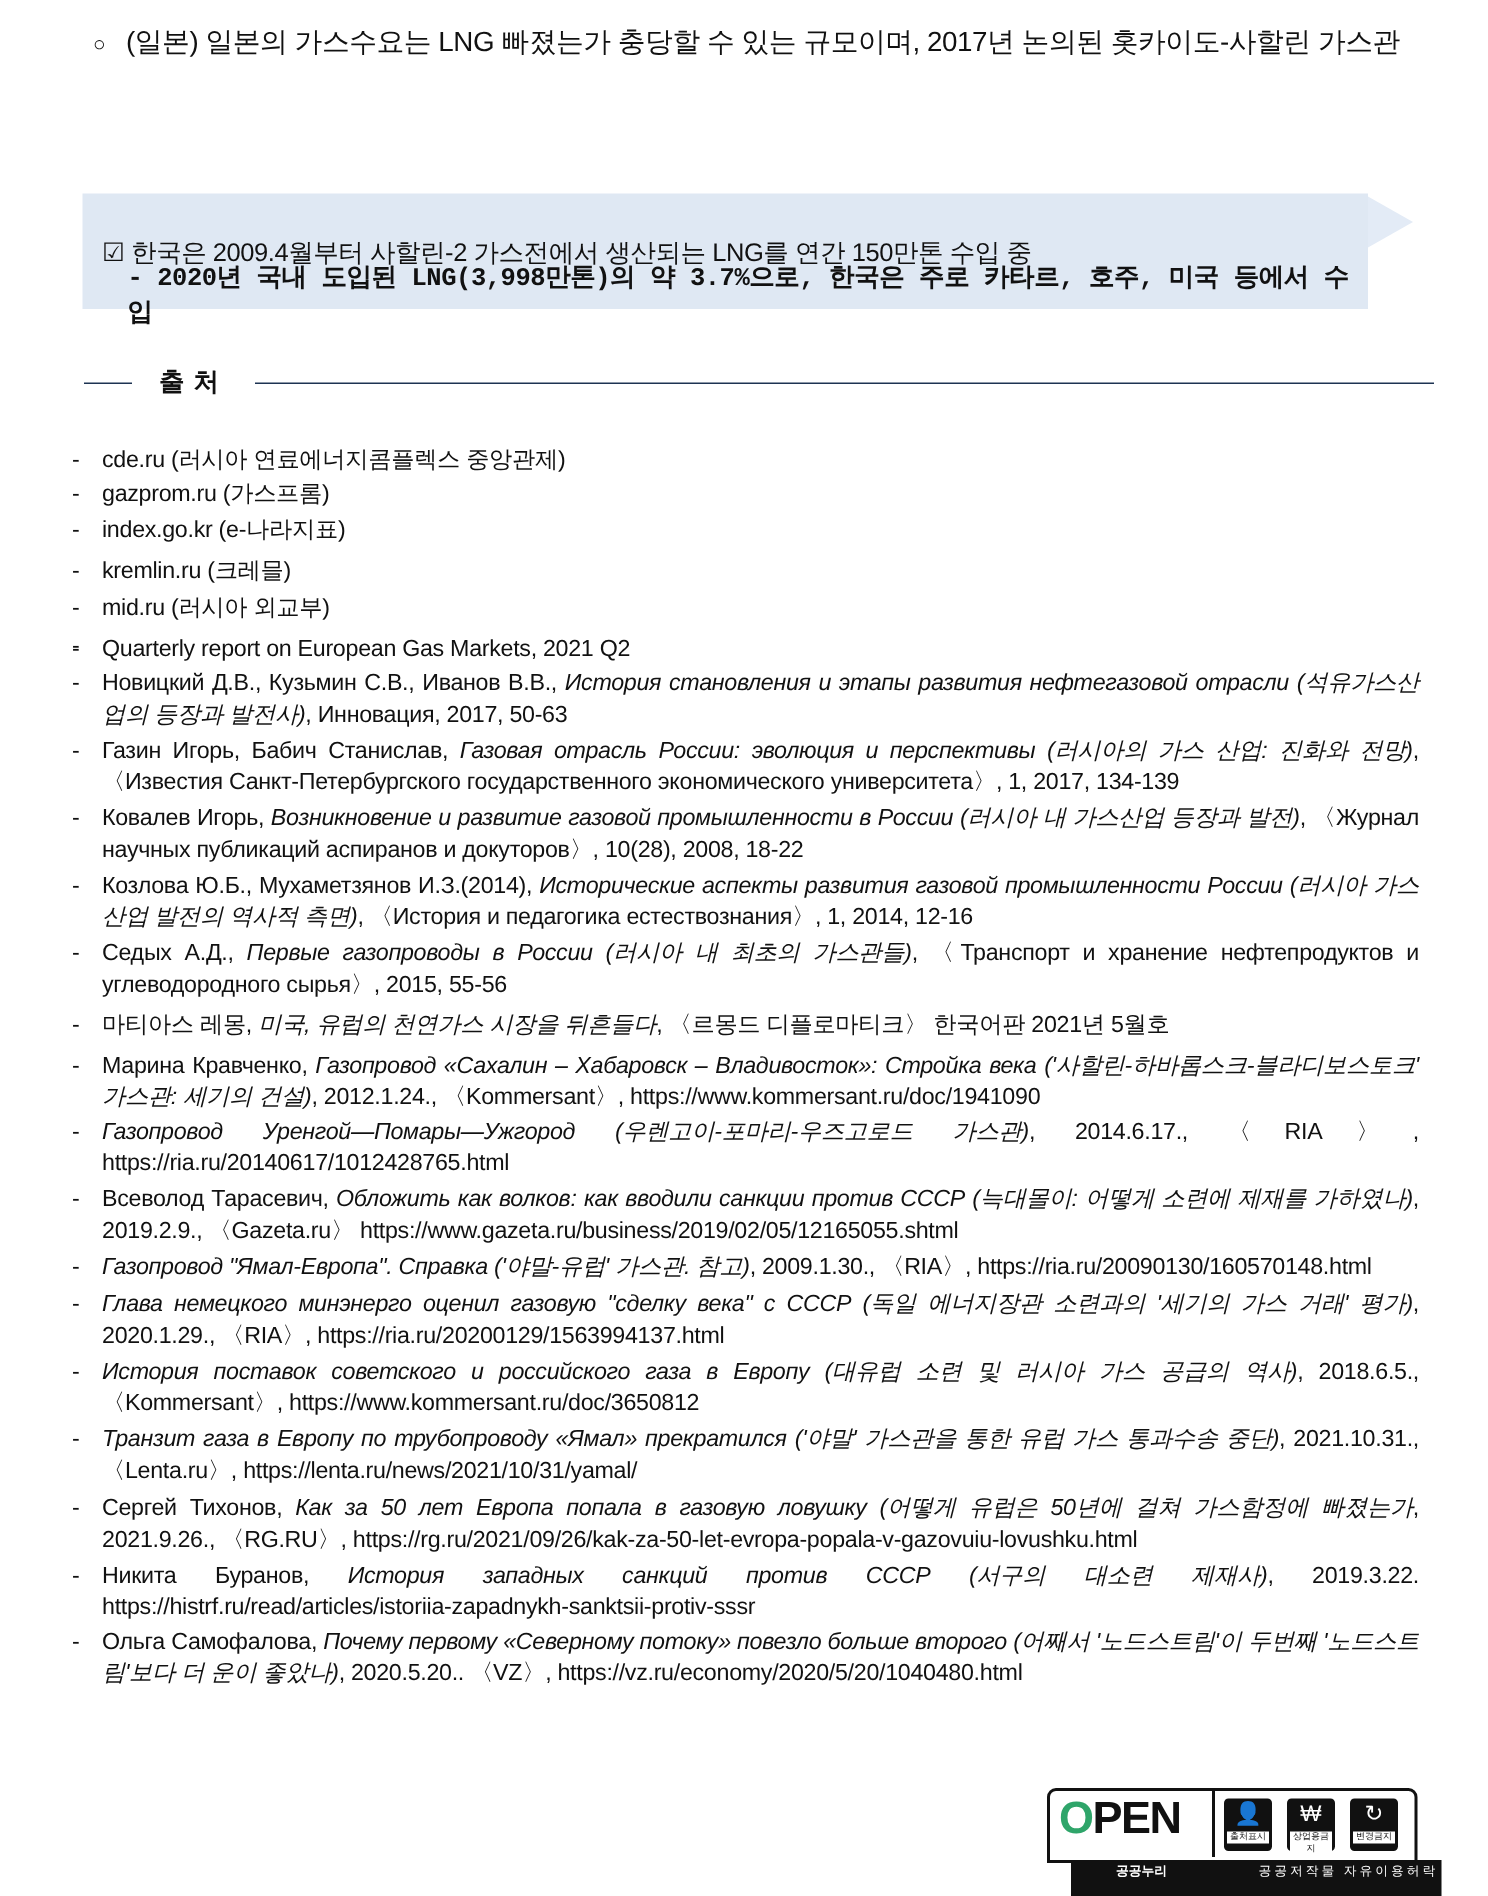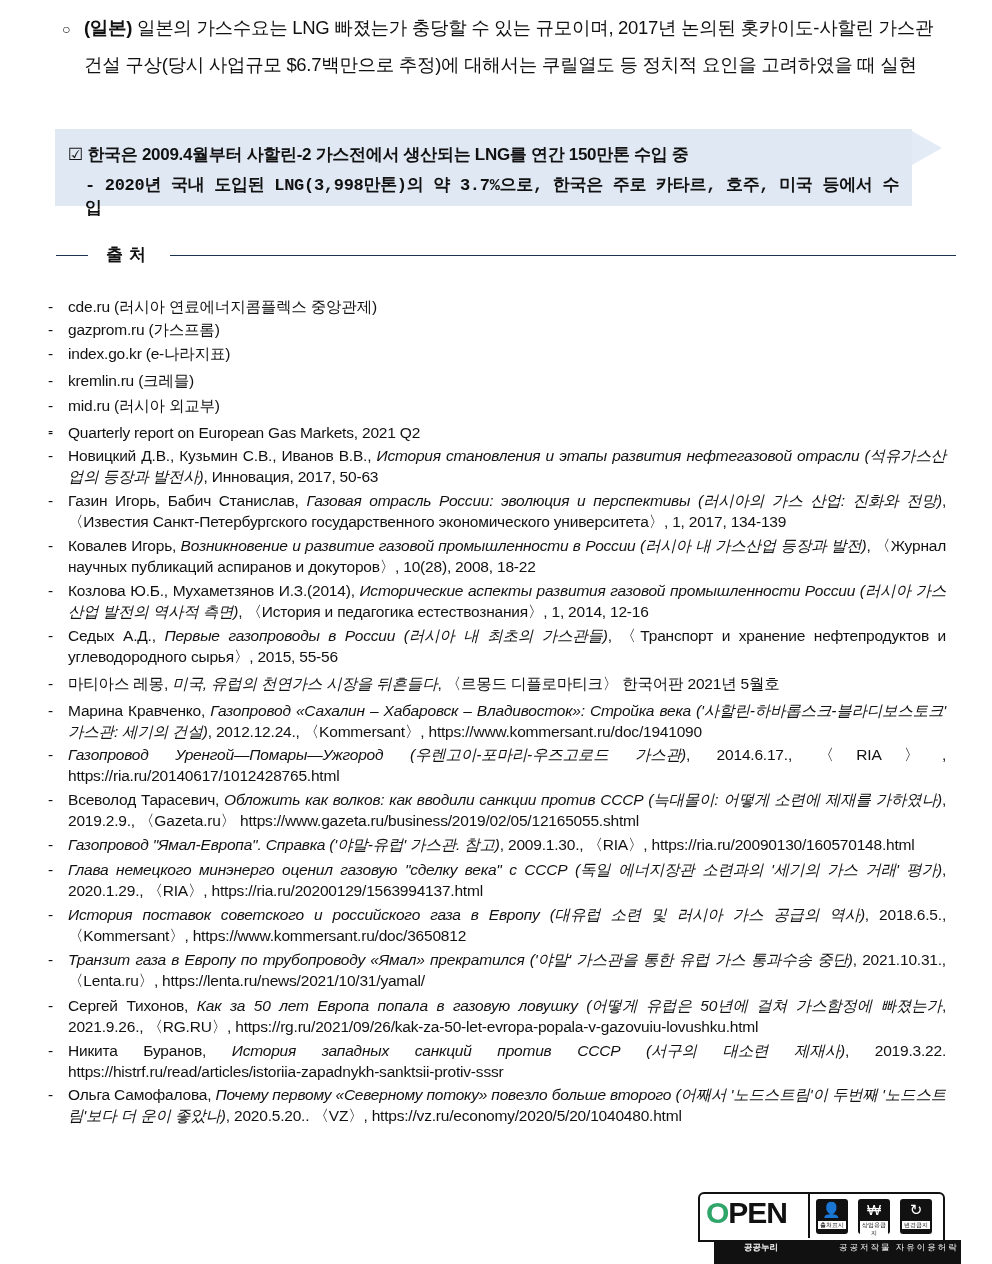--- a/index.html
+++ b/index.html
@@ -1,27 +1,27 @@
 <!DOCTYPE html>
 <html><head>
 <meta charset="utf-8">
 <style>
   html, body { margin:0; padding:0; background:#ffffff; }
   body { width:992px; height:1264px; position:relative; overflow:hidden;
          font-family:"Liberation Sans","DejaVu Sans",sans-serif; color:#111; }
   .top-para { position:absolute; left:62px; top:10px; width:884px;
               font-size:18.5px; line-height:35px; letter-spacing:-0.3px; text-align:justify; }
   .top-para .bullet { display:inline-block; width:22px; font-size:14px; }
-  .top-para .lead { font-weight:bold; }
+  .top-para .lead { font-weight:normal; }
   .top-para .cont { padding-left:22px; display:block; }
   .callout { position:absolute; left:55px; top:129px; width:857px; height:77px; background:#dfe8f3; }
   .callout-arrow { position:absolute; left:912px; top:131px; width:0; height:0;
                    border-top:17px solid transparent; border-bottom:17px solid transparent;
                    border-left:30px solid #e3ebf6; }
-  .callout .line1 { position:absolute; left:13px; top:14px; font-size:17px; font-weight:bold; letter-spacing:-0.3px; }
+  .callout .line1 { position:absolute; left:13px; top:28px; font-size:17px; font-weight:normal; letter-spacing:-0.3px; }
   .callout .line2 { position:absolute; left:30px; top:44px; font-size:17px; font-weight:bold; letter-spacing:-0.3px;font-family:Liberation Mono, monospace; }
   .src-head { position:absolute; left:56px; top:243px; width:900px; height:24px; }
   .src-head .l1 { position:absolute; left:0; top:12px; width:32px; border-top:1.5px solid #1d3352; }
   .src-head .t { position:absolute; left:50px; top:0; font-size:17px; font-weight:bold; letter-spacing:6px; }
   .src-head .l2 { position:absolute; left:114px; top:12px; right:0; border-top:1.5px solid #1d3352; }
   .refs { position:absolute; left:48px; top:294px; width:898px; font-size:15.5px; line-height:21px; letter-spacing:-0.2px; }
   .ref { position:relative; padding-left:20px; text-align:justify; }
   .ref .dash { position:absolute; left:0; top:0; }
   .ref i { font-style:italic; }
   .logo { position:absolute; left:698px; top:1192px; width:245px; height:62px; }
@@ -34,21 +34,20 @@
   .logo .badge .cap { display:block; background:#fff; color:#111; margin:0 2px; line-height:8px; }
   .logo .bar { position:absolute; left:16px; top:48px; width:247px; height:28px; background:#111; color:#fff; font-size:8.5px; line-height:14px; }
   .logo .bar .a { position:absolute; left:30px; font-weight:bold; }
   .logo .bar .b { position:absolute; left:125px; letter-spacing:2px; }
 </style>
 </head>
 <body>
 
 <div class="top-para">
   <span class="bullet">○</span><span class="lead">(일본)</span><span> 일본의 가스수요는 LNG 빠졌는가 충당할 수 있는 규모이며, 2017년 논의된 홋카이도-사할린 가스관</span>
-  <span class="cont">건설 구상(당시 사업규모 $6.7백만으로 추정)에 대해서는 쿠릴열도 등 정치적 요인을 고려하였을 때 실현</span>
 </div>
 
 <div class="callout">
   <div class="line1">
     <span>☑</span>
     <span>한국은 2009.4월부터 사할린-2 가스전에서 생산되는 LNG를 연간 150만톤 수입 중</span>
   </div>
   <div class="line2">- 2020년 국내 도입된 LNG(3,998만톤)의 약 3.7%으로, 한국은 주로 카타르, 호주, 미국 등에서 수입</div>
 </div>
 <div class="callout-arrow"></div>
@@ -66,21 +65,21 @@
     <div class="ref" style="margin-top: 6px;"><span class="dash">-</span><span>kremlin.ru (크레믈)</span><i></i><span></span></div>
     <div class="ref" style="margin-top: 4px;"><span class="dash">-</span><span>mid.ru (러시아 외교부)</span><i></i><span></span></div>
     <div class="ref" style="margin-top: 4px;"><span class="dash">-</span><i></i><span></span></div>
     <div class="ref" style="margin-top: 6px;"><span class="dash">-</span><span>Quarterly report on European Gas Markets, 2021 Q2</span><i></i><span></span></div>
     <div class="ref" style="margin-top: 2px;"><span class="dash">-</span><span>Новицкий Д.В., Кузьмин С.В., Иванов В.В., </span><i>История становления и этапы развития нефтегазовой отрасли (석유가스산업의 등장과 발전사)</i><span>, Инновация, 2017, 50-63</span></div>
     <div class="ref" style="margin-top: 3px;"><span class="dash">-</span><span>Газин Игорь, Бабич Станислав, </span><i>Газовая отрасль России: эволюция и перспективы (러시아의 가스 산업: 진화와 전망)</i><span>, 〈Известия Санкт-Петербургского государственного экономического университета〉, 1, 2017, 134-139</span></div>
     <div class="ref" style="margin-top: 3px;"><span class="dash">-</span><span>Ковалев Игорь, </span><i>Возникновение и развитие газовой промышленности в России (러시아 내 가스산업 등장과 발전)</i><span>, 〈Журнал научных публикаций аспиранов и докуторов〉, 10(28), 2008, 18-22</span></div>
     <div class="ref" style="margin-top: 3px;"><span class="dash">-</span><span>Козлова Ю.Б., Мухаметзянов И.З.(2014), </span><i>Исторические аспекты развития газовой промышленности России (러시아 가스산업 발전의 역사적 측면)</i><span>, 〈История и педагогика естествознания〉, 1, 2014, 12-16</span></div>
     <div class="ref" style="margin-top: 3px;"><span class="dash">-</span><span>Седых А.Д., </span><i>Первые газопроводы в России (러시아 내 최초의 가스관들)</i><span>, 〈Транспорт и хранение нефтепродуктов и углеводородного сырья〉, 2015, 55-56</span></div>
     <div class="ref" style="margin-top: 6px;"><span class="dash">-</span><span>마티아스 레몽, </span><i>미국, 유럽의 천연가스 시장을 뒤흔들다</i><span>, 〈르몽드 디플로마티크〉 한국어판 2021년 5월호</span></div>
-    <div class="ref" style="margin-top: 6px;"><span class="dash">-</span><span>Марина Кравченко, </span><i>Газопровод «Сахалин – Хабаровск – Владивосток»: Стройка века ('사할린-하바롭스크-블라디보스토크' 가스관: 세기의 건설)</i><span>, 2012.12.24., 〈Kommersant〉, https://www.kommersant.ru/doc/1941090</span></div>
+    <div class="ref" style="margin-top: 6px;"><span class="dash">-</span><span>Марина Кравченко, </span><i>Газопровод «Сахалин – Хабаровск – Владивосток»: Стройка века ('사할린-하바롭스크-블라디보스토크' 가스관: 세기의 건설)</i><span>, 2012.1.24., 〈Kommersant〉, https://www.kommersant.ru/doc/1941090</span></div>
     <div class="ref" style="margin-top: 2px;"><span class="dash">-</span><span></span><i>Газопровод Уренгой—Помары—Ужгород (우렌고이-포마리-우즈고로드 가스관)</i><span>, 2014.6.17., 〈RIA〉, https://ria.ru/20140617/1012428765.html</span></div>
     <div class="ref" style="margin-top: 3px;"><span class="dash">-</span><span>Всеволод Тарасевич, </span><i>Обложить как волков: как вводили санкции против СССР (늑대몰이: 어떻게 소련에 제재를 가하였나)</i><span>, 2019.2.9., 〈Gazeta.ru〉 https://www.gazeta.ru/business/2019/02/05/12165055.shtml</span></div>
     <div class="ref" style="margin-top: 3px;"><span class="dash">-</span><span></span><i>Газопровод "Ямал-Европа". Справка ('야말-유럽' 가스관. 참고)</i><span>, 2009.1.30., 〈RIA〉, https://ria.ru/20090130/160570148.html</span></div>
     <div class="ref" style="margin-top: 4px;"><span class="dash">-</span><span></span><i>Глава немецкого минэнерго оценил газовую "сделку века" с СССР (독일 에너지장관 소련과의 '세기의 가스 거래' 평가)</i><span>, 2020.1.29., 〈RIA〉, https://ria.ru/20200129/1563994137.html</span></div>
     <div class="ref" style="margin-top: 3px;"><span class="dash">-</span><span></span><i>История поставок советского и российского газа в Европу (대유럽 소련 및 러시아 가스 공급의 역사)</i><span>, 2018.6.5., 〈Kommersant〉, https://www.kommersant.ru/doc/3650812</span></div>
     <div class="ref" style="margin-top: 3px;"><span class="dash">-</span><span></span><i>Транзит газа в Европу по трубопроводу «Ямал» прекратился ('야말' 가스관을 통한 유럽 가스 통과수송 중단)</i><span>, 2021.10.31., 〈Lenta.ru〉, https://lenta.ru/news/2021/10/31/yamal/</span></div>
     <div class="ref" style="margin-top: 4px;"><span class="dash">-</span><span>Сергей Тихонов, </span><i>Как за 50 лет Европа попала в газовую ловушку (어떻게 유럽은 50년에 걸쳐 가스함정에 빠졌는가</i><span>, 2021.9.26., 〈RG.RU〉, https://rg.ru/2021/09/26/kak-za-50-let-evropa-popala-v-gazovuiu-lovushku.html</span></div>
     <div class="ref" style="margin-top: 3px;"><span class="dash">-</span><span>Никита Буранов, </span><i>История западных санкций против СССР (서구의 대소련 제재사)</i><span>, 2019.3.22. https://histrf.ru/read/articles/istoriia-zapadnykh-sanktsii-protiv-sssr</span></div>
     <div class="ref" style="margin-top: 2px;"><span class="dash">-</span><span>Ольга Самофалова, </span><i>Почему первому «Северному потоку» повезло больше второго (어째서 '노드스트림'이 두번째 '노드스트림'보다 더 운이 좋았나)</i><span>, 2020.5.20.. 〈VZ〉, https://vz.ru/economy/2020/5/20/1040480.html</span></div>
   </div>

